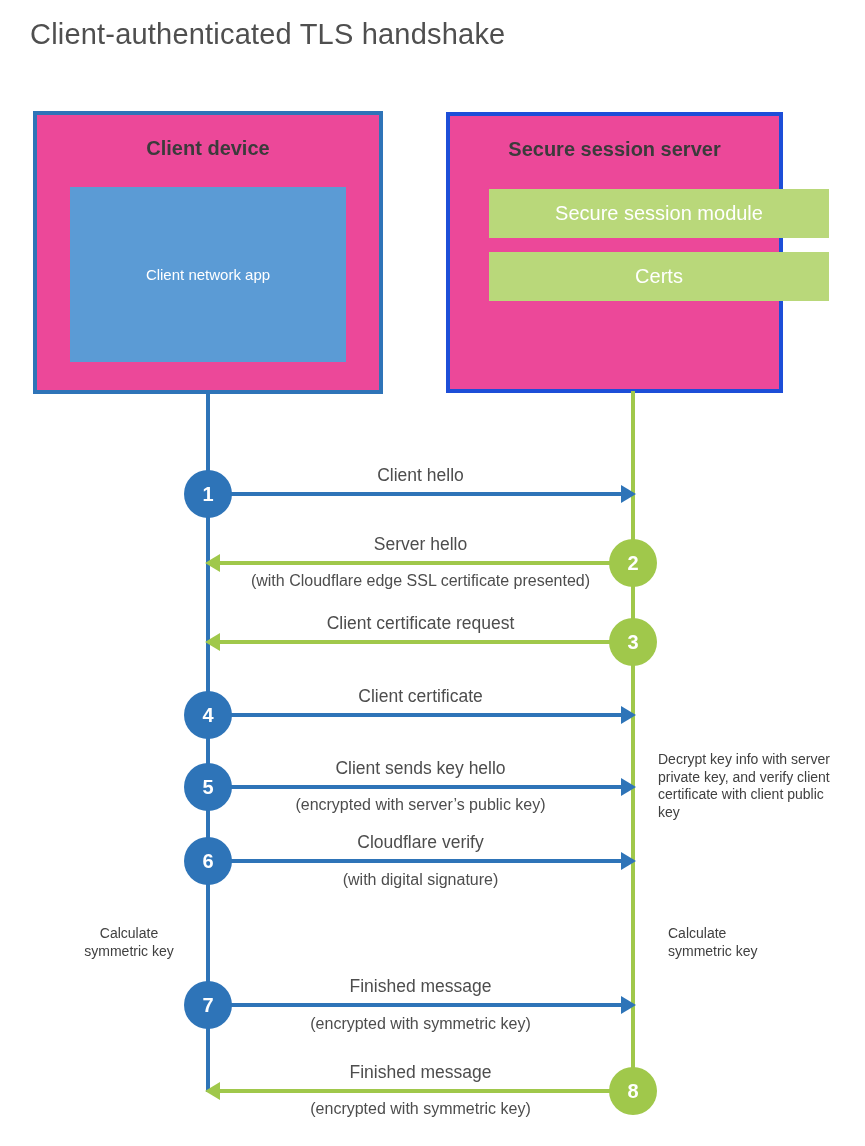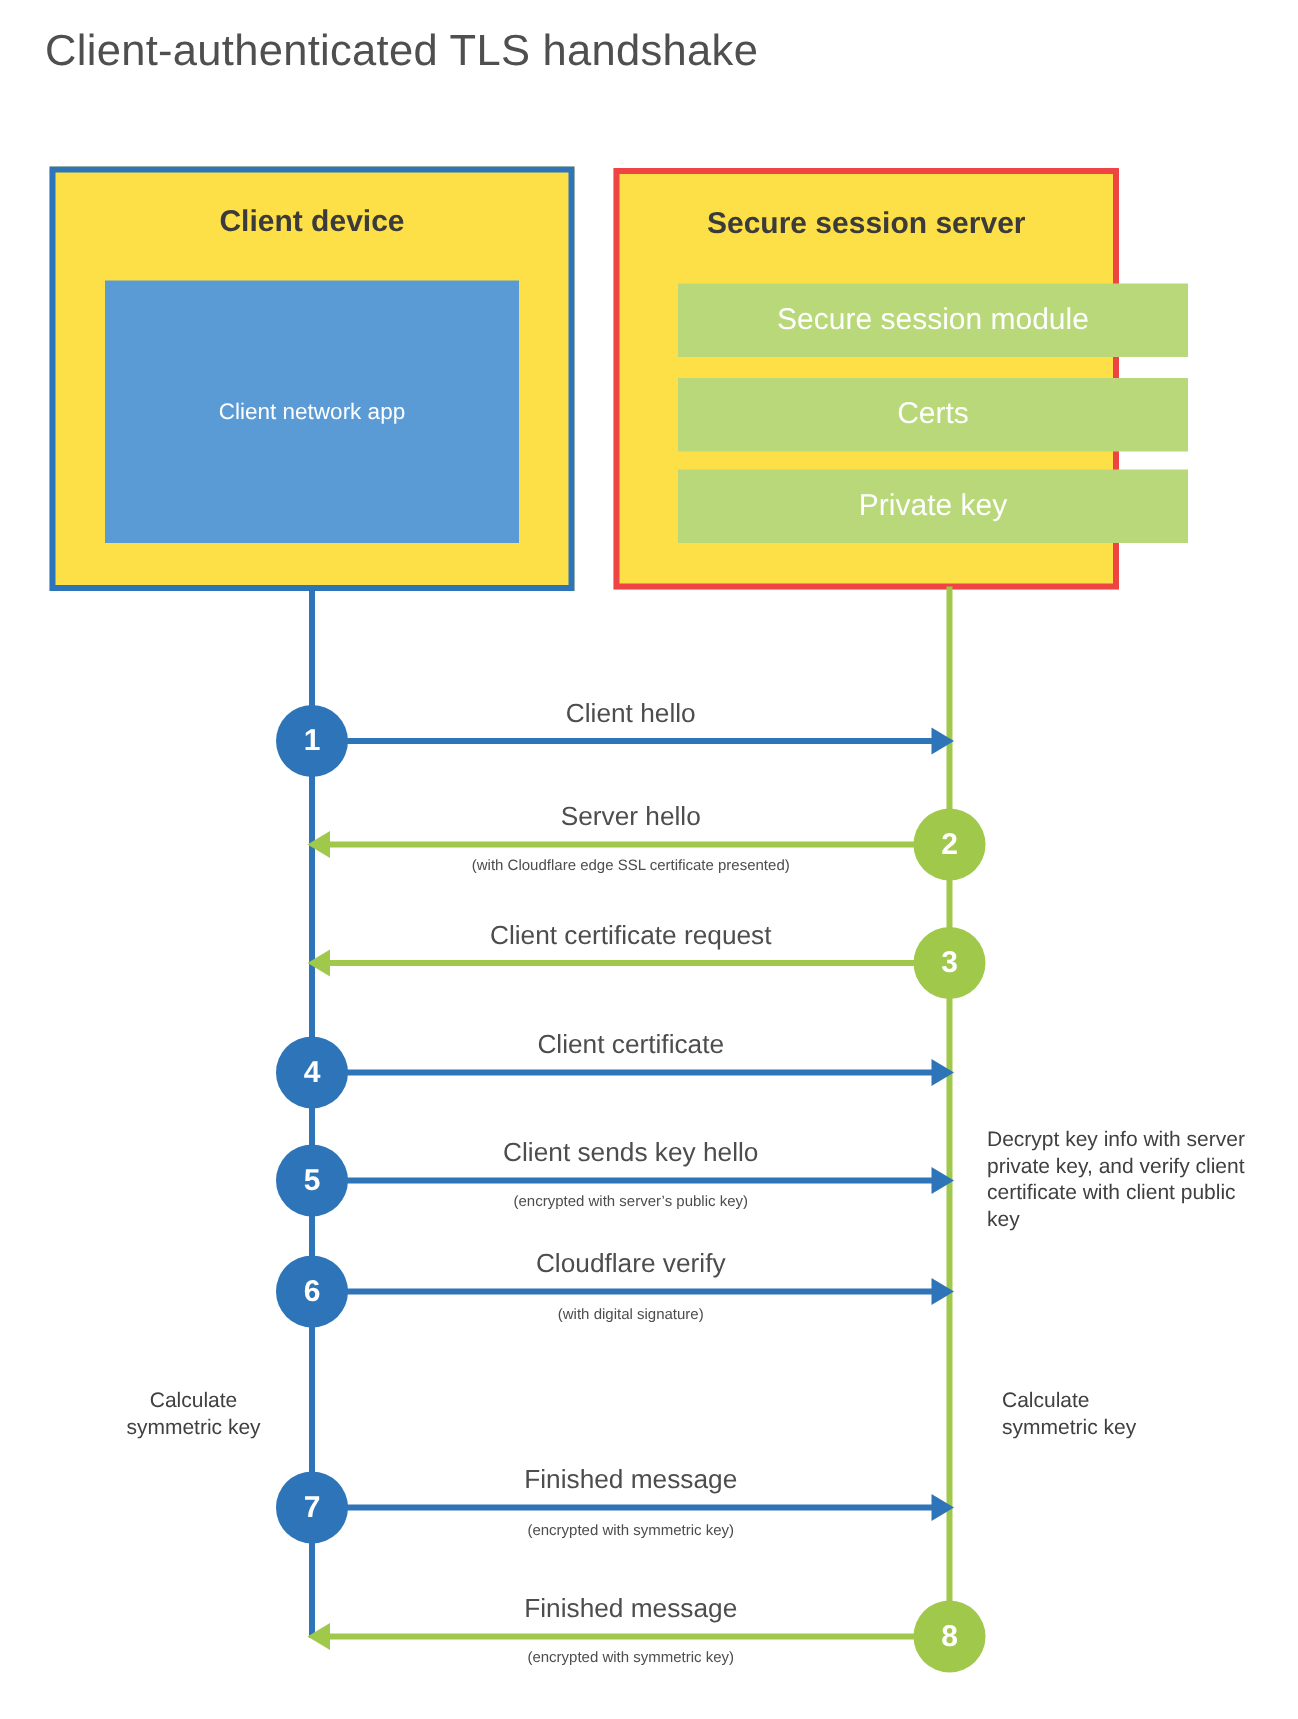--- a/index.html
+++ b/index.html
@@ -22,24 +22,24 @@
     color: #4f4f4f;
     letter-spacing: 0.2px;
     white-space: nowrap;
   }
 
   
   .actor-box {
     position: absolute;
     top: 111px;
     height: 283px;
-    background: #fde047;
+    background: #ec4899;
   }
   .client-box  { left: 33px;  width: 350px; border: 4px solid #2e74b8; }
-  .server-box  { left: 409px; width: 337px; border: 4px solid #ef4444; top: 112px; height: 281px; }
+  .server-box  { left: 446px; width: 337px; border: 4px solid #1d4ed8; top: 112px; height: 281px; }
 
   .actor-title {
     position: absolute;
     left: 0; right: 0;
     top: 22px;
     text-align: center;
     font-size: 20px;
     font-weight: bold;
     color: #3b3b3b;
   }
@@ -123,21 +123,21 @@
     left: 240px; width: 361px;
     text-align: center;
     font-size: 17.5px;
     color: #4d4d4d;
     white-space: nowrap;
   }
   .step-sub {
     position: absolute;
     left: 240px; width: 361px;
     text-align: center;
-    font-size: 10px;
+    font-size: 16px;
     color: #4d4d4d;
     white-space: nowrap;
   }
 
   
   .side-note {
     position: absolute;
     font-size: 14px;
     line-height: 17.5px;
     color: #404040;
@@ -161,23 +161,20 @@
   </div>
 
   <div class="actor-box server-box">
     <div class="actor-title">Secure session server</div>
     <div class="server-bar bar-1">
       <span>Secure session module</span>
     </div>
     <div class="server-bar bar-2">
       <span>Certs</span>
     </div>
-    <div class="server-bar bar-3">
-      <span>Private key</span>
-    </div>
   </div>
 
   <div class="vline blue"></div>
   <div class="vline green"></div>
 
   <div>
     <div class="step-label" style="top:465px">Client hello</div>
     <div class="shaft blue to-server" style="top:492px"></div>
     <div class="arrowhead right" style="top:485px"></div>
     <div class="step-circle blue" style="top:470px">

